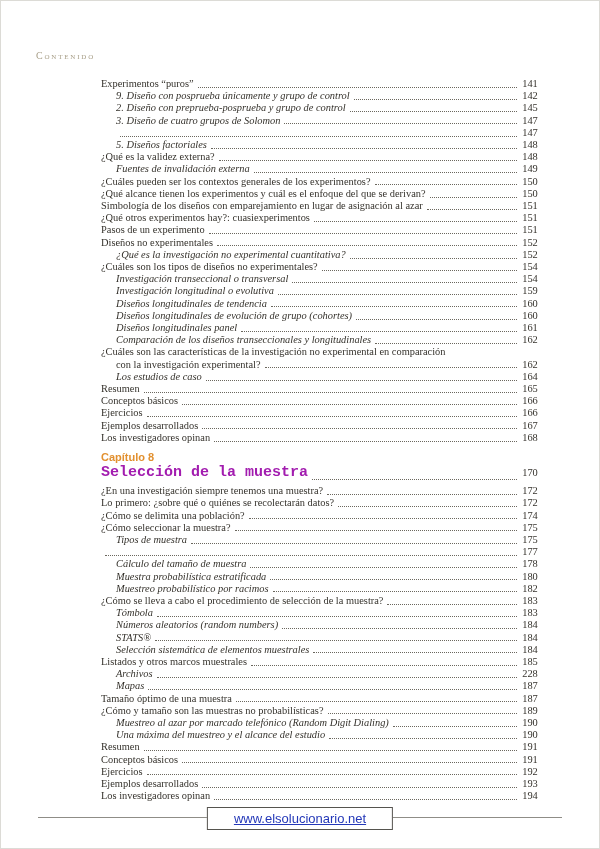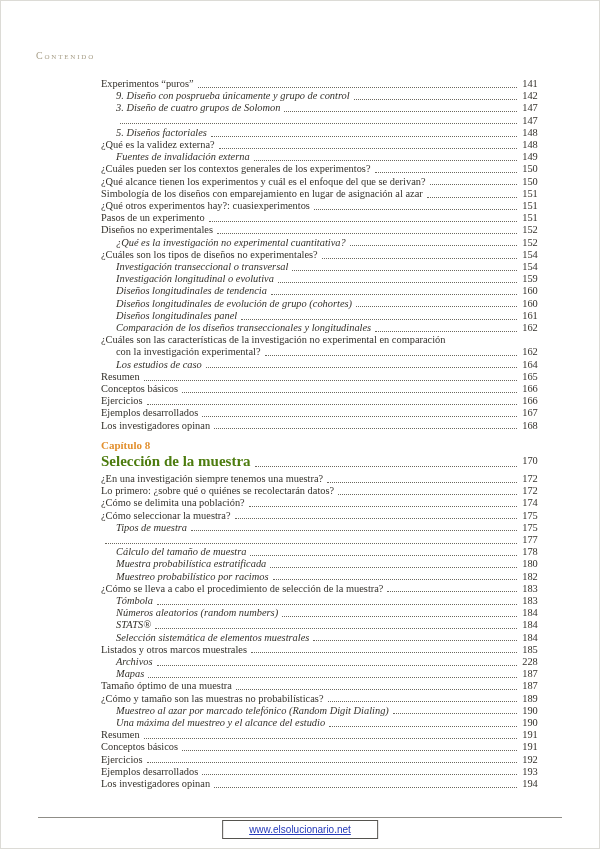--- a/index.html
+++ b/index.html
@@ -30,59 +30,64 @@
   .dots{
     flex:1 1 auto;min-width:8px;
     border-bottom:1.5px dotted #6b675e;
     margin:0 3px 2.5px 4px;
   }
   .pg{
     flex:0 0 auto;min-width:20px;text-align:center;
   }
   .chapter{margin:6px 0 3px 0;}
   .kicker{
-    font-family:Liberation Serif, serif;
+    font-family:Liberation Sans, sans-serif;
     font-weight:bold;font-size:11px;line-height:14px;
     color:#e2902f;
   }
   .title-row{line-height:18px;}
   .chap-title{
-    font-family:Liberation Serif, serif;
+    font-family:Liberation Mono, monospace;
     font-weight:bold;font-size:15px;line-height:18px;
-    color:#4d7c0f;white-space:nowrap;
+    color:#a21caf;white-space:nowrap;
   }
   .footer-line{
     position:absolute;left:38px;right:38px;bottom:31px;
     border-top:1px solid #8f8d87;
   }
   .watermark{
-    position:absolute;left:50%;transform:translateX(-50%);bottom:10px;
+    position:absolute;left:50%;transform:translateX(-50%);bottom:19px;
     border:1px solid #55534e;background:#fff;
     padding:3px 26px;
     font-family:"Liberation Sans", sans-serif;
-    font-size:10px;color:#2438b8;text-decoration:underline;
+    font-size:13px;color:#2438b8;text-decoration:underline;
     white-space:nowrap;
   }
 </style>
 </head>
 <body>
 
 <div class="contenido-header">Contenido</div>
 
 <div class="toc">
   <div>
       <div class="row">
         <span class="lbl">Experimentos “puros”</span>
         <span class="dots"></span>
         <span class="pg">141</span>
       </div>
       <div class="row lv2">
         <span class="lbl it">9. Diseño con posprueba únicamente y grupo de control</span>
         <span class="dots"></span>
         <span class="pg">142</span>
+      </div>
+      <div class="row lv2">
+        <span class="lbl it">2. Diseño con preprueba-posprueba y grupo de control</span>
+        <span class="dots"></span>
+        <span class="pg">145</span>
       </div>
       <div class="row lv2">
         <span class="lbl it">3. Diseño de cuatro grupos de Solomon</span>
         <span class="dots"></span>
         <span class="pg">147</span>
       </div>
       <div class="row lv2">
         <span class="dots"></span>
         <span class="pg">147</span>
       </div>

